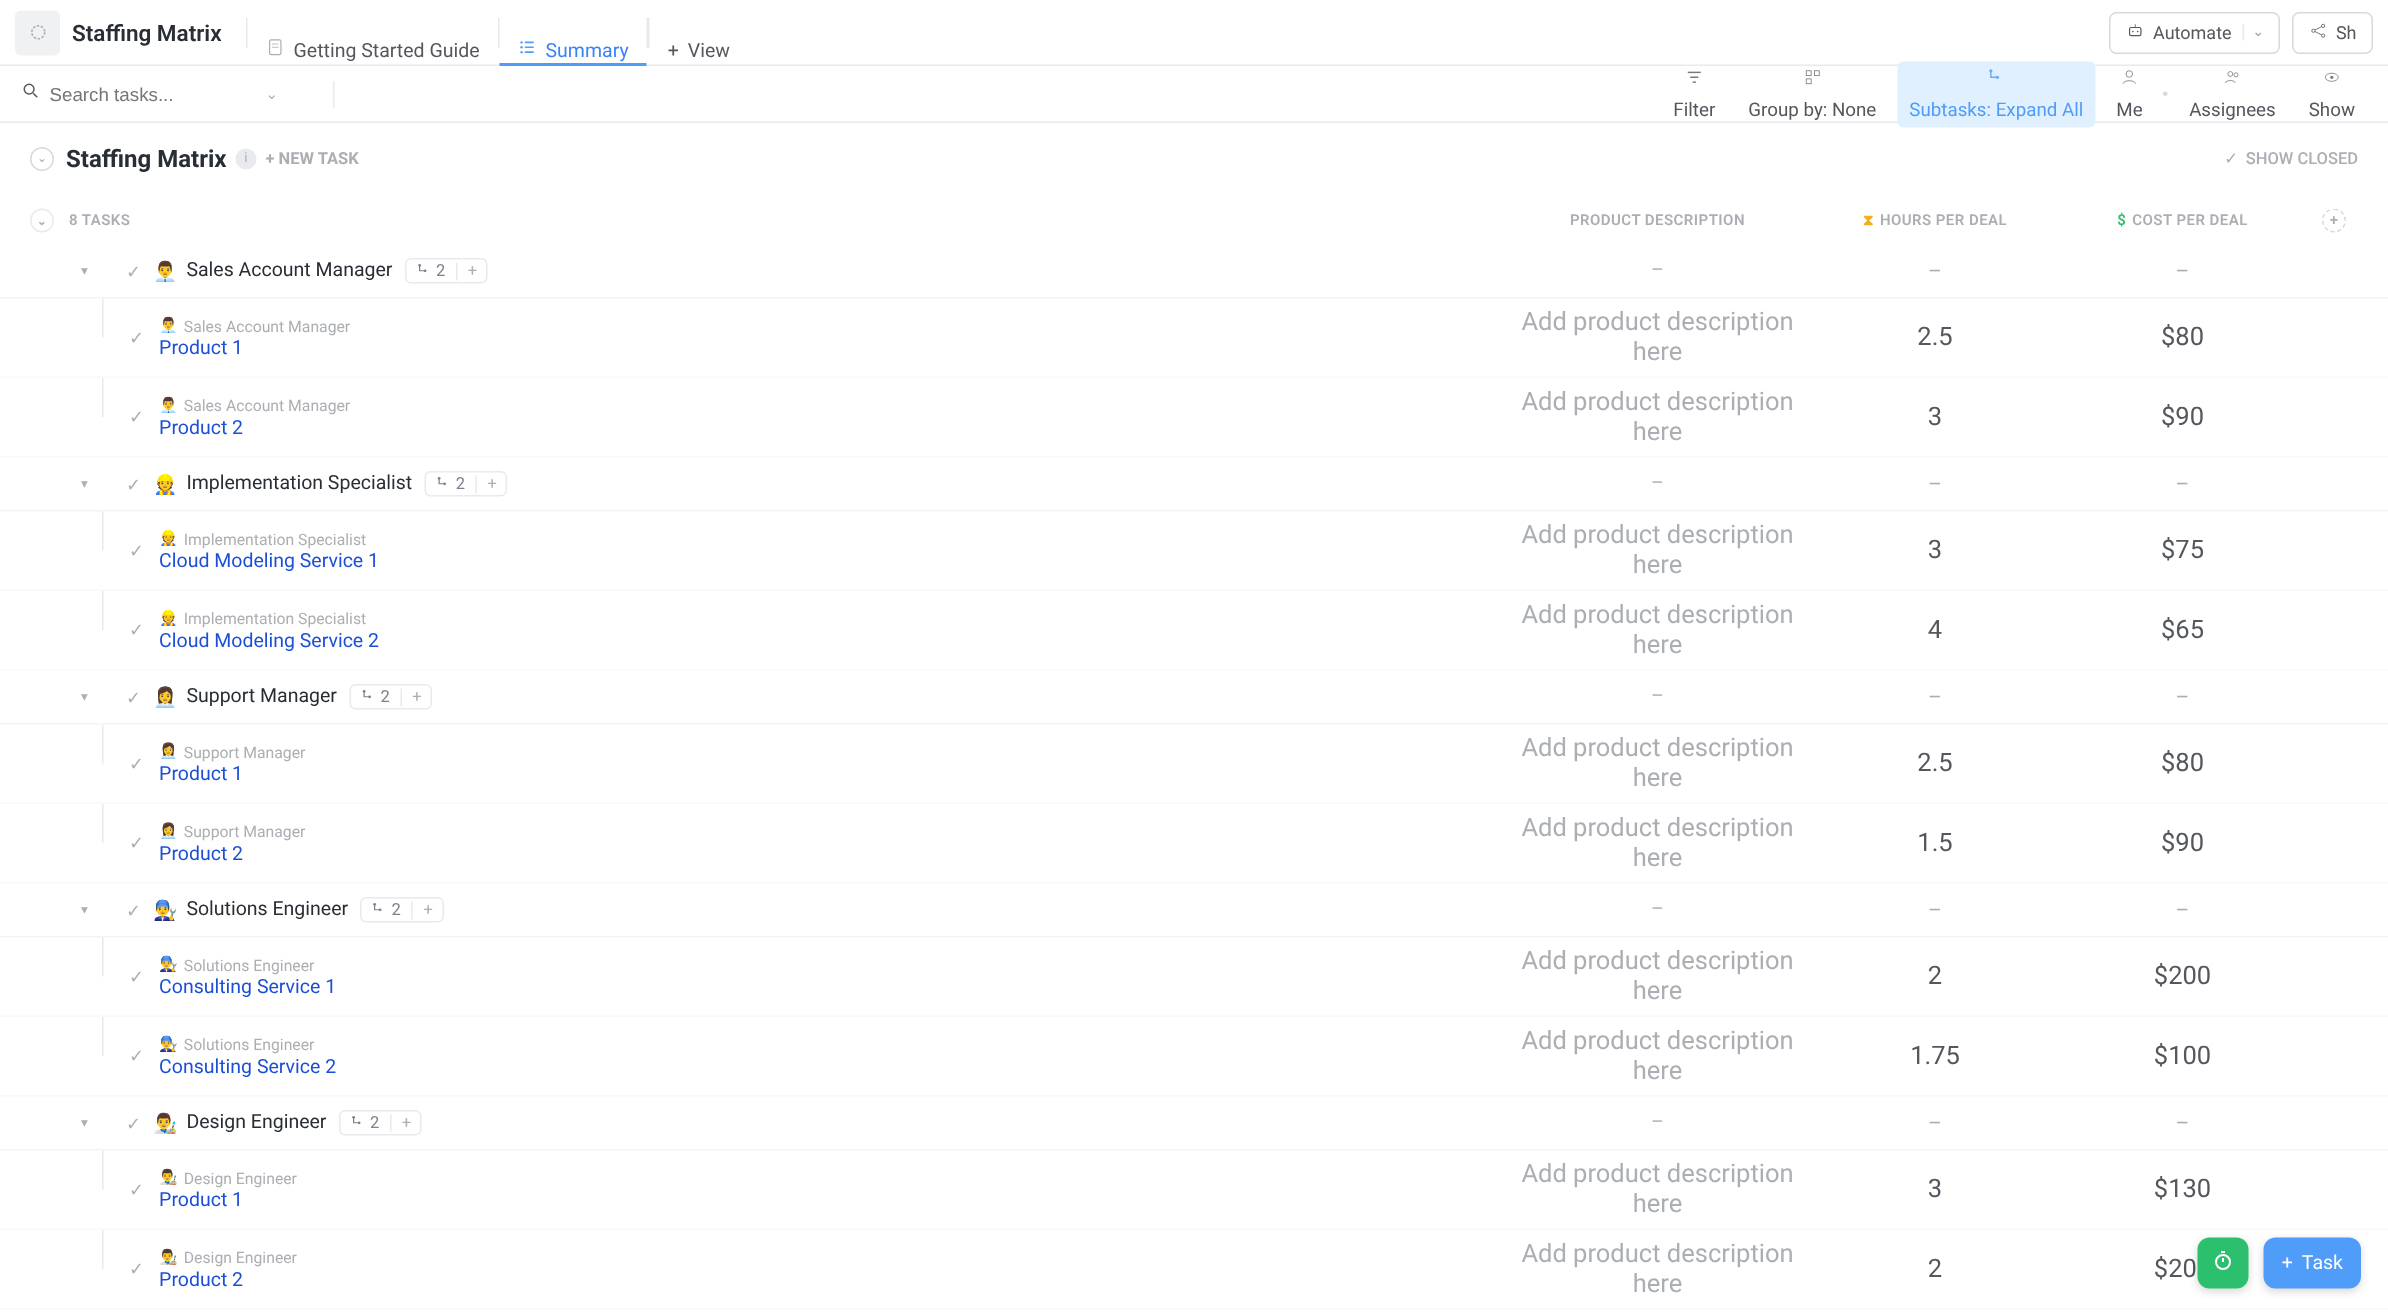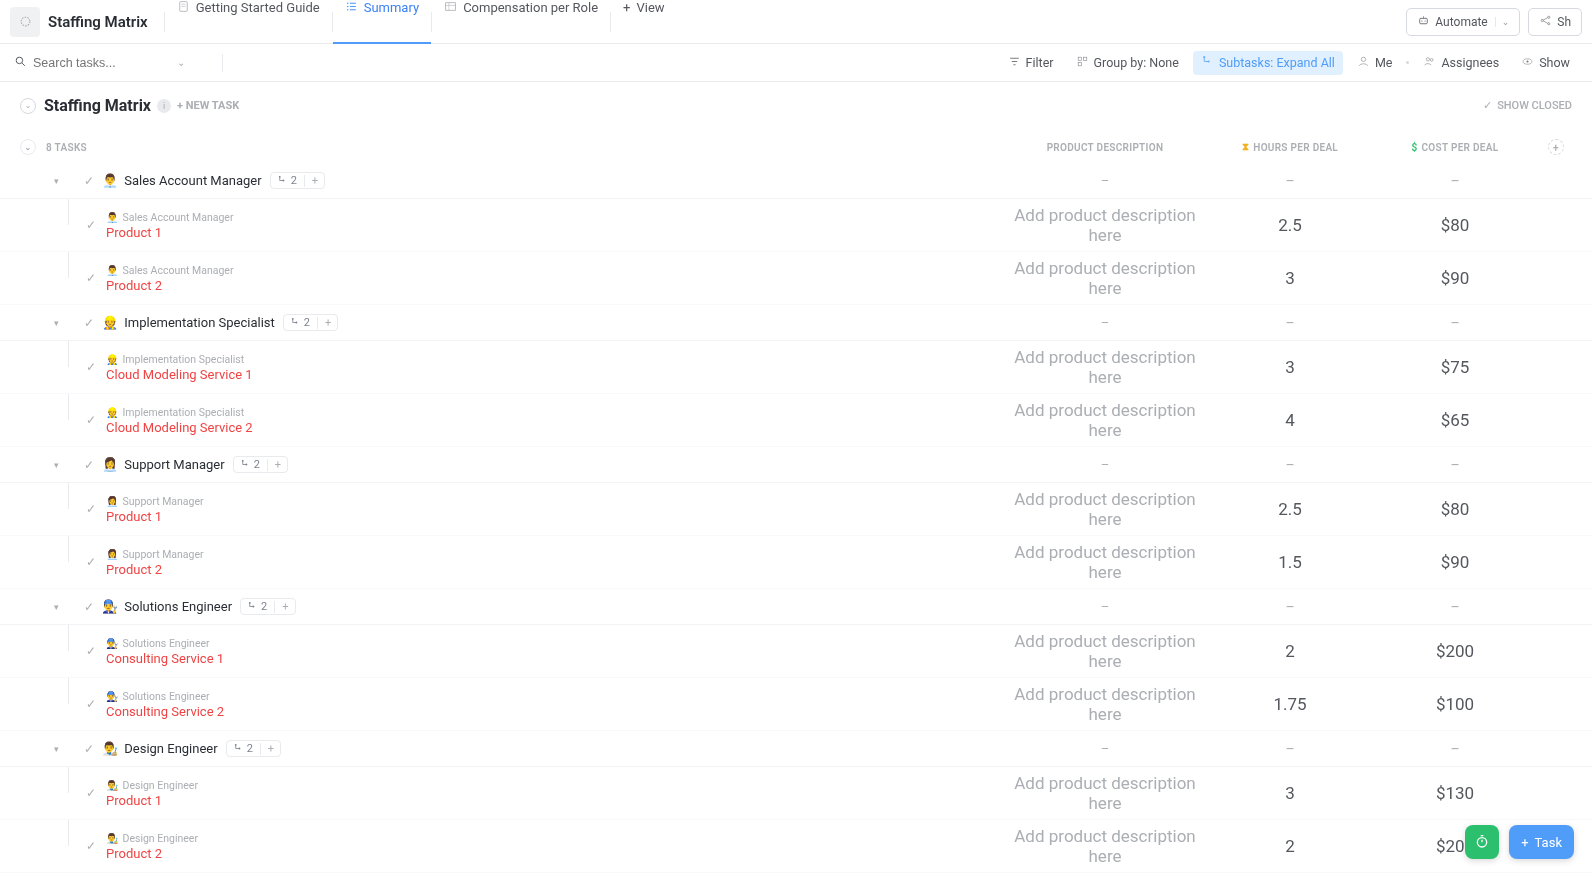--- a/index.html
+++ b/index.html
@@ -2,37 +2,37 @@
 <html><head>
 <meta charset="utf-8">
 <style>
 * { box-sizing: border-box; margin: 0; padding: 0; }
 body { font-family: -apple-system, BlinkMacSystemFont, "Segoe UI", Roboto, sans-serif; font-size: 13px; color: #292d34; background: #fff; }
 
 
 .topbar { display: flex; align-items: center; height: 44px; border-bottom: 1px solid #e8eaed; padding: 0 10px; }
 .app-icon { width: 30px; height: 30px; display: flex; align-items: center; justify-content: center; background: #f0f1f3; border-radius: 4px; margin-right: 8px; }
 .app-title { font-size: 15px; font-weight: 600; color: #292d34; margin-right: 16px; }
-.tab { display: flex; align-items: flex-start; padding: 0 12px; height: 44px; color: #54575d; cursor: pointer; border-bottom: 2px solid transparent; position: relative; }
+.tab { display: flex; align-items: flex-end; padding: 0 12px; height: 44px; color: #54575d; cursor: pointer; border-bottom: 2px solid transparent; position: relative; }
 .tab.active { color: #3b82f6; border-bottom: 2px solid #4f9cf9; }
 .tab .icon { margin-right: 6px; font-size: 13px; }
 .tab-sep { width: 1px; height: 20px; background: #e8eaed; }
 .topbar-right { margin-left: auto; display: flex; align-items: center; gap: 8px; }
 .btn-outline { display: flex; align-items: center; gap: 5px; padding: 5px 10px; border: 1px solid #d6d9de; border-radius: 5px; color: #54575d; cursor: pointer; background: #fff; font-size: 12px;}
 .btn-outline .arrow-down { font-size: 9px; opacity: 0.6; margin-left: 2px; border-left:1px solid #d6d9de; padding-left:6px; }
 
 
 .filterbar { display: flex; align-items: center; height: 38px; border-bottom: 1px solid #e8eaed; padding: 0 14px; font-size: 12.5px; color: #54575d; }
 .search-wrap { display: flex; align-items: center; color: #abaeb3; flex: 0 0 200px; }
 .search-wrap .search-icon { margin-right: 6px; font-size: 13px; }
 .search-input { border: none; outline: none; font-size: 12.5px; color: #54575d; width: 140px; }
 .search-chevron { font-size: 10px; color: #abaeb3; margin-left: 4px; cursor:pointer;}
 .vsep { width: 1px; height: 18px; background: #e8eaed; margin: 0 8px; }
 .filter-right { margin-left: auto; display: flex; align-items: center; gap: 6px; }
-.fitem { display: flex; align-items: center; gap: 5px; padding: 4px 8px; border-radius: 4px; cursor: pointer; color: #54575d; }
+.fitem { display: flex; align-items: center; gap: 5px; padding: 4px 8px; border-radius: 4px; cursor: pointer; color: #54575d; flex-direction: column; }
 .fitem.active { background: #e1f0fe; color: #4f9cf9; }
 .fitem .ficon { font-size: 12px; opacity: 0.8; }
 .dot-sep { width: 3px; height: 3px; border-radius: 50%; background: #d6d9de; }
 
 
 .group-header { display: flex; align-items: center; padding: 14px 20px 0 20px; }
 .collapse-caret { width: 16px; height: 16px; border: 1px solid #d6d9de; border-radius: 50%; display: flex; align-items: center; justify-content: center; font-size: 8px; color: #abaeb3; margin-right: 8px; cursor:pointer;}
 .gh-title { font-size: 16px; font-weight: 700; color: #292d34; margin-right: 6px; }
 .info-icon { width: 14px; height: 14px; border-radius: 50%; background: #e8eaed; color: #abaeb3; display:inline-flex; align-items:center; justify-content:center; font-size:9px; margin-right:6px;}
 .new-task { font-size: 11px; font-weight: 700; color: #abaeb3; cursor: pointer; }
@@ -60,21 +60,21 @@
 .pcell { text-align: center; color: #abaeb3; font-size: 14px; }
 .pcell.col-desc { font-size:13px; }
 
 
 .task-sub { display: flex; align-items: center; padding: 6px 20px 6px 86px; border-bottom: 1px solid #f7f8f9; position:relative;}
 .sub-branch { position:absolute; left:62px; top:0; bottom:0; width:24px; }
 .sub-branch::before { content:""; position:absolute; left:6px; top:0; bottom:50%; width:1px; background:#e8eaed; }
 .scheck { font-size: 12px; color: #abaeb3; margin-right: 10px; cursor:pointer; }
 .sbody { display: flex; flex-direction: column; }
 .sbread { font-size: 10.5px; color: #abaeb3; display: flex; align-items: center; gap: 4px; }
-.sname { font-size: 13px; color: #ef4444; margin-top: 1px; }
+.sname { font-size: 13px; color: #1d4ed8; margin-top: 1px; }
 .scell { text-align: center; font-size: 17px; color: #54575d; }
 .scell.desc { color: #abaeb3; }
 
 .row-flex { display: flex; align-items: center; flex: 1; }
 .cells-right { display: flex; align-items: center; }
 
 
 .float-btns { position: fixed; right: 18px; bottom: 18px; display: flex; gap: 10px; }
 .fab-green { width: 34px; height: 34px; border-radius: 8px; background: #2cbf6d; color: #fff; display:flex; align-items:center; justify-content:center; font-size:14px; cursor:pointer; box-shadow: 0 2px 6px rgba(0,0,0,0.15);}
 .fab-blue { height: 34px; border-radius: 8px; background: #4f9cf9; color: #fff; display:flex; align-items:center; justify-content:center; padding: 0 12px; font-size: 13px; gap:6px; cursor:pointer; box-shadow: 0 2px 6px rgba(0,0,0,0.15);}
@@ -113,30 +113,20 @@
           <circle cx="5" cy="12" r="1.5" fill="#4f9cf9"></circle>
           <line x1="9" y1="12" x2="20" y2="12" stroke="#4f9cf9" stroke-width="2"></line>
           <circle cx="5" cy="18" r="1.5" fill="#4f9cf9"></circle>
           <line x1="9" y1="18" x2="20" y2="18" stroke="#4f9cf9" stroke-width="2"></line>
         </svg>
     </span>
     <span>Summary</span>
   </div>
   <div class="tab-sep"></div>
 
-  <div class="tab">
-    <span class="icon">
-      <svg class="i" viewBox="0 0 24 24">
-          <rect x="3" y="5" width="18" height="14" fill="none" stroke="#abaeb3" stroke-width="1.5"></rect>
-          <line x1="3" y1="10" x2="21" y2="10" stroke="#abaeb3"></line>
-          <line x1="9" y1="5" x2="9" y2="19" stroke="#abaeb3"></line>
-        </svg>
-    </span>
-    <span>Compensation per Role</span>
-  </div>
   <div class="tab-sep"></div>
 
   <div class="tab">
     <span class="icon">+</span>
     <span>View</span>
   </div>
 
   <div class="topbar-right">
     <div class="btn-outline">
       <span>

